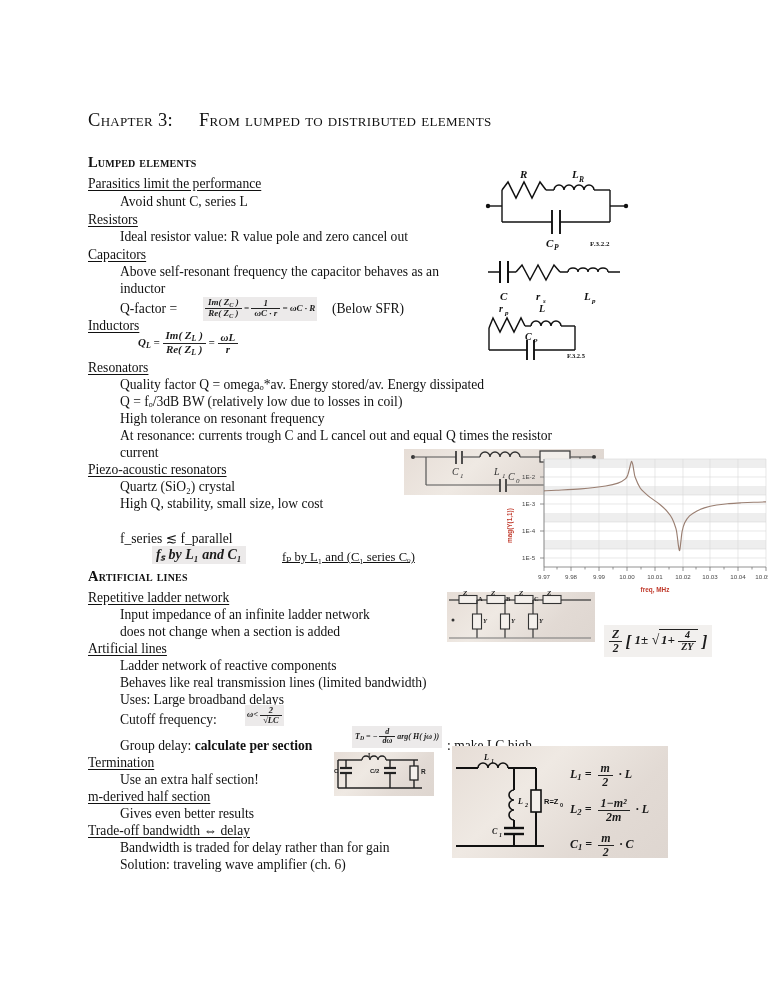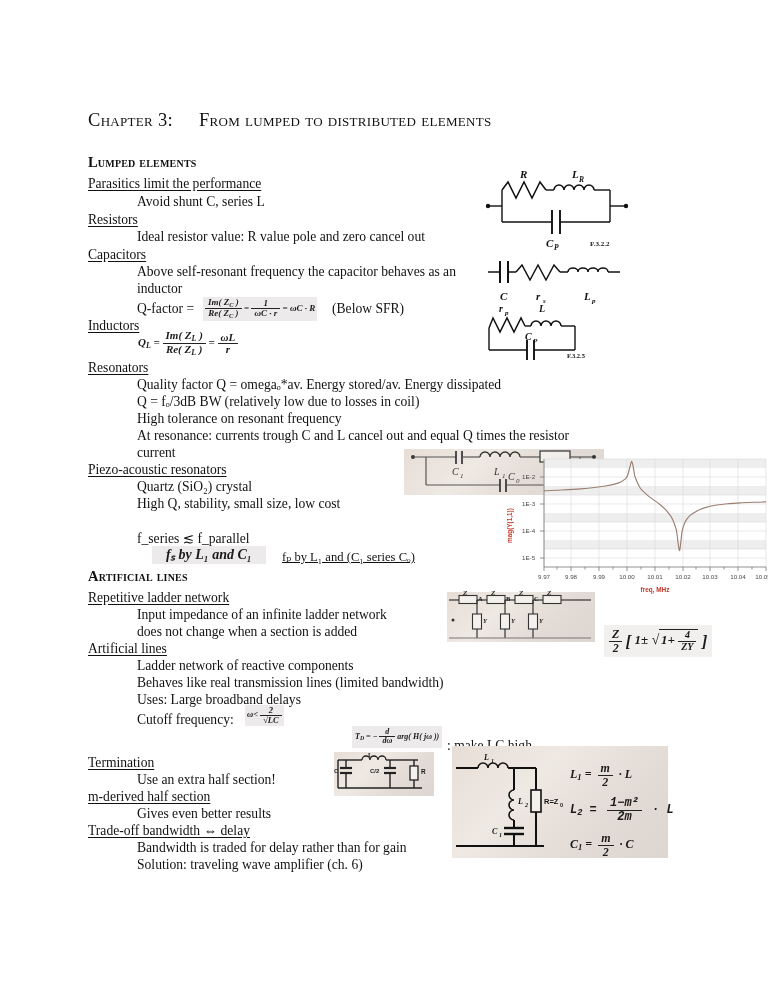--- a/index.html
+++ b/index.html
@@ -46,21 +46,21 @@
   .subhead {
     position: absolute;
     left: 88px;
     font-size: 13.6px;
     text-decoration: underline;
     text-underline-offset: 2px;
     white-space: nowrap;
   }
   .body-line {
     position: absolute;
-    left: 137px;
+    left: 120px;
     font-size: 13.6px;
     white-space: nowrap;
   }
   .bold { font-weight: bold; }
   sub { font-size: 0.72em; vertical-align: -0.25em; }
 
   
   .formula {
     position: absolute;
     font-family: "Liberation Serif", serif;
@@ -168,21 +168,21 @@
   <div class="body-line" style="top:394px">Q = fₒ/3dB BW (relatively low due to losses in coil)</div>
   <div class="body-line" style="top:411px">High tolerance on resonant frequency</div>
   <div class="body-line" style="top:428px">At resonance: currents trough C and L cancel out and equal Q times the resistor</div>
   <div class="body-line" style="top:445px">current</div>
 
   <div class="subhead" style="top:462px">Piezo-acoustic resonators</div>
   <div class="body-line" style="top:479px">Quartz (SiO₂) crystal</div>
   <div class="body-line" style="top:496px">High Q, stability, small size, low cost</div>
   <div class="body-line" style="top:530px">f_series ≲ f_parallel</div>
 
-  <div class="formula fgray" style="left:152px; top:546px; font-size:14px; padding:2px 14px;">fₛ by L₁ and C₁</div>
+  <div class="formula fgray" style="left:152px; top:546px; font-size:14px; padding:2px 4px;">fₛ by L₁ and C₁</div>
   <div class="body-line" style="left:282px; top:549px; font-size:12.6px;text-decoration:underline;">fₚ by L₁ and (C₁ series Cₒ)</div>
 
   <div class="sec-head" style="top:568px">Artificial lines</div>
 
   <div class="subhead" style="top:590px">Repetitive ladder network</div>
   <div class="body-line" style="top:607px">Input impedance of an infinite ladder network</div>
   <div class="body-line" style="top:624px">does not change when a section is added</div>
   <div class="subhead" style="top:641px">Artificial lines</div>
   <div class="body-line" style="top:658px">Ladder network of reactive components</div>
   <div class="body-line" style="top:675px">Behaves like real transmission lines (limited bandwidth)</div>
@@ -190,20 +190,21 @@
 
   <div class="body-line" style="top:712px">Cutoff frequency:</div>
   <div class="formula fgray" style="left:245px; top:705px; font-size:8.5px; padding:1px 2px;">
     <span>ω&lt;</span>
     <span class="frac">
       <span class="num">2</span>
       <span class="den">√LC</span>
     </span>
   </div>
 
+  <div class="body-line" style="top:738px"><span>Group delay:</span> <span class="bold">calculate per section</span></div>
   <div class="formula fgray" style="left:352px; top:726px; font-size:8px; padding:2px 3px;">
     <span>T</span><sub>D</sub>
     <span>= −</span>
     <span class="frac">
       <span class="num">d</span>
       <span class="den">dω</span>
     </span>
     <span>arg( H( jω ))</span>
   </div>
   <div class="body-line" style="left:447px; top:738px">: make LC high</div>
@@ -511,21 +512,21 @@
 
   <div class="formula" style="left:570px; top:762px; font-size:12px;">
     <span>L</span><sub>1</sub>
     <span>=</span>
     <span class="frac" style="margin:0 3px;">
       <span class="num">m</span>
       <span class="den">2</span>
     </span>
     <span>· L</span>
   </div>
-  <div class="formula" style="left:570px; top:797px; font-size:12px;font-family:Liberation Mono, monospace;">
+  <div class="formula" style="left:570px; top:797px; font-size:12px;">
     <span>L</span><sub>2</sub>
     <span>=</span>
     <span class="frac" style="margin:0 3px;">
       <span class="num">1−m²</span>
       <span class="den">2m</span>
     </span>
     <span>· L</span>
   </div>
   <div class="formula" style="left:570px; top:832px; font-size:12px;">
     <span>C</span><sub>1</sub>

